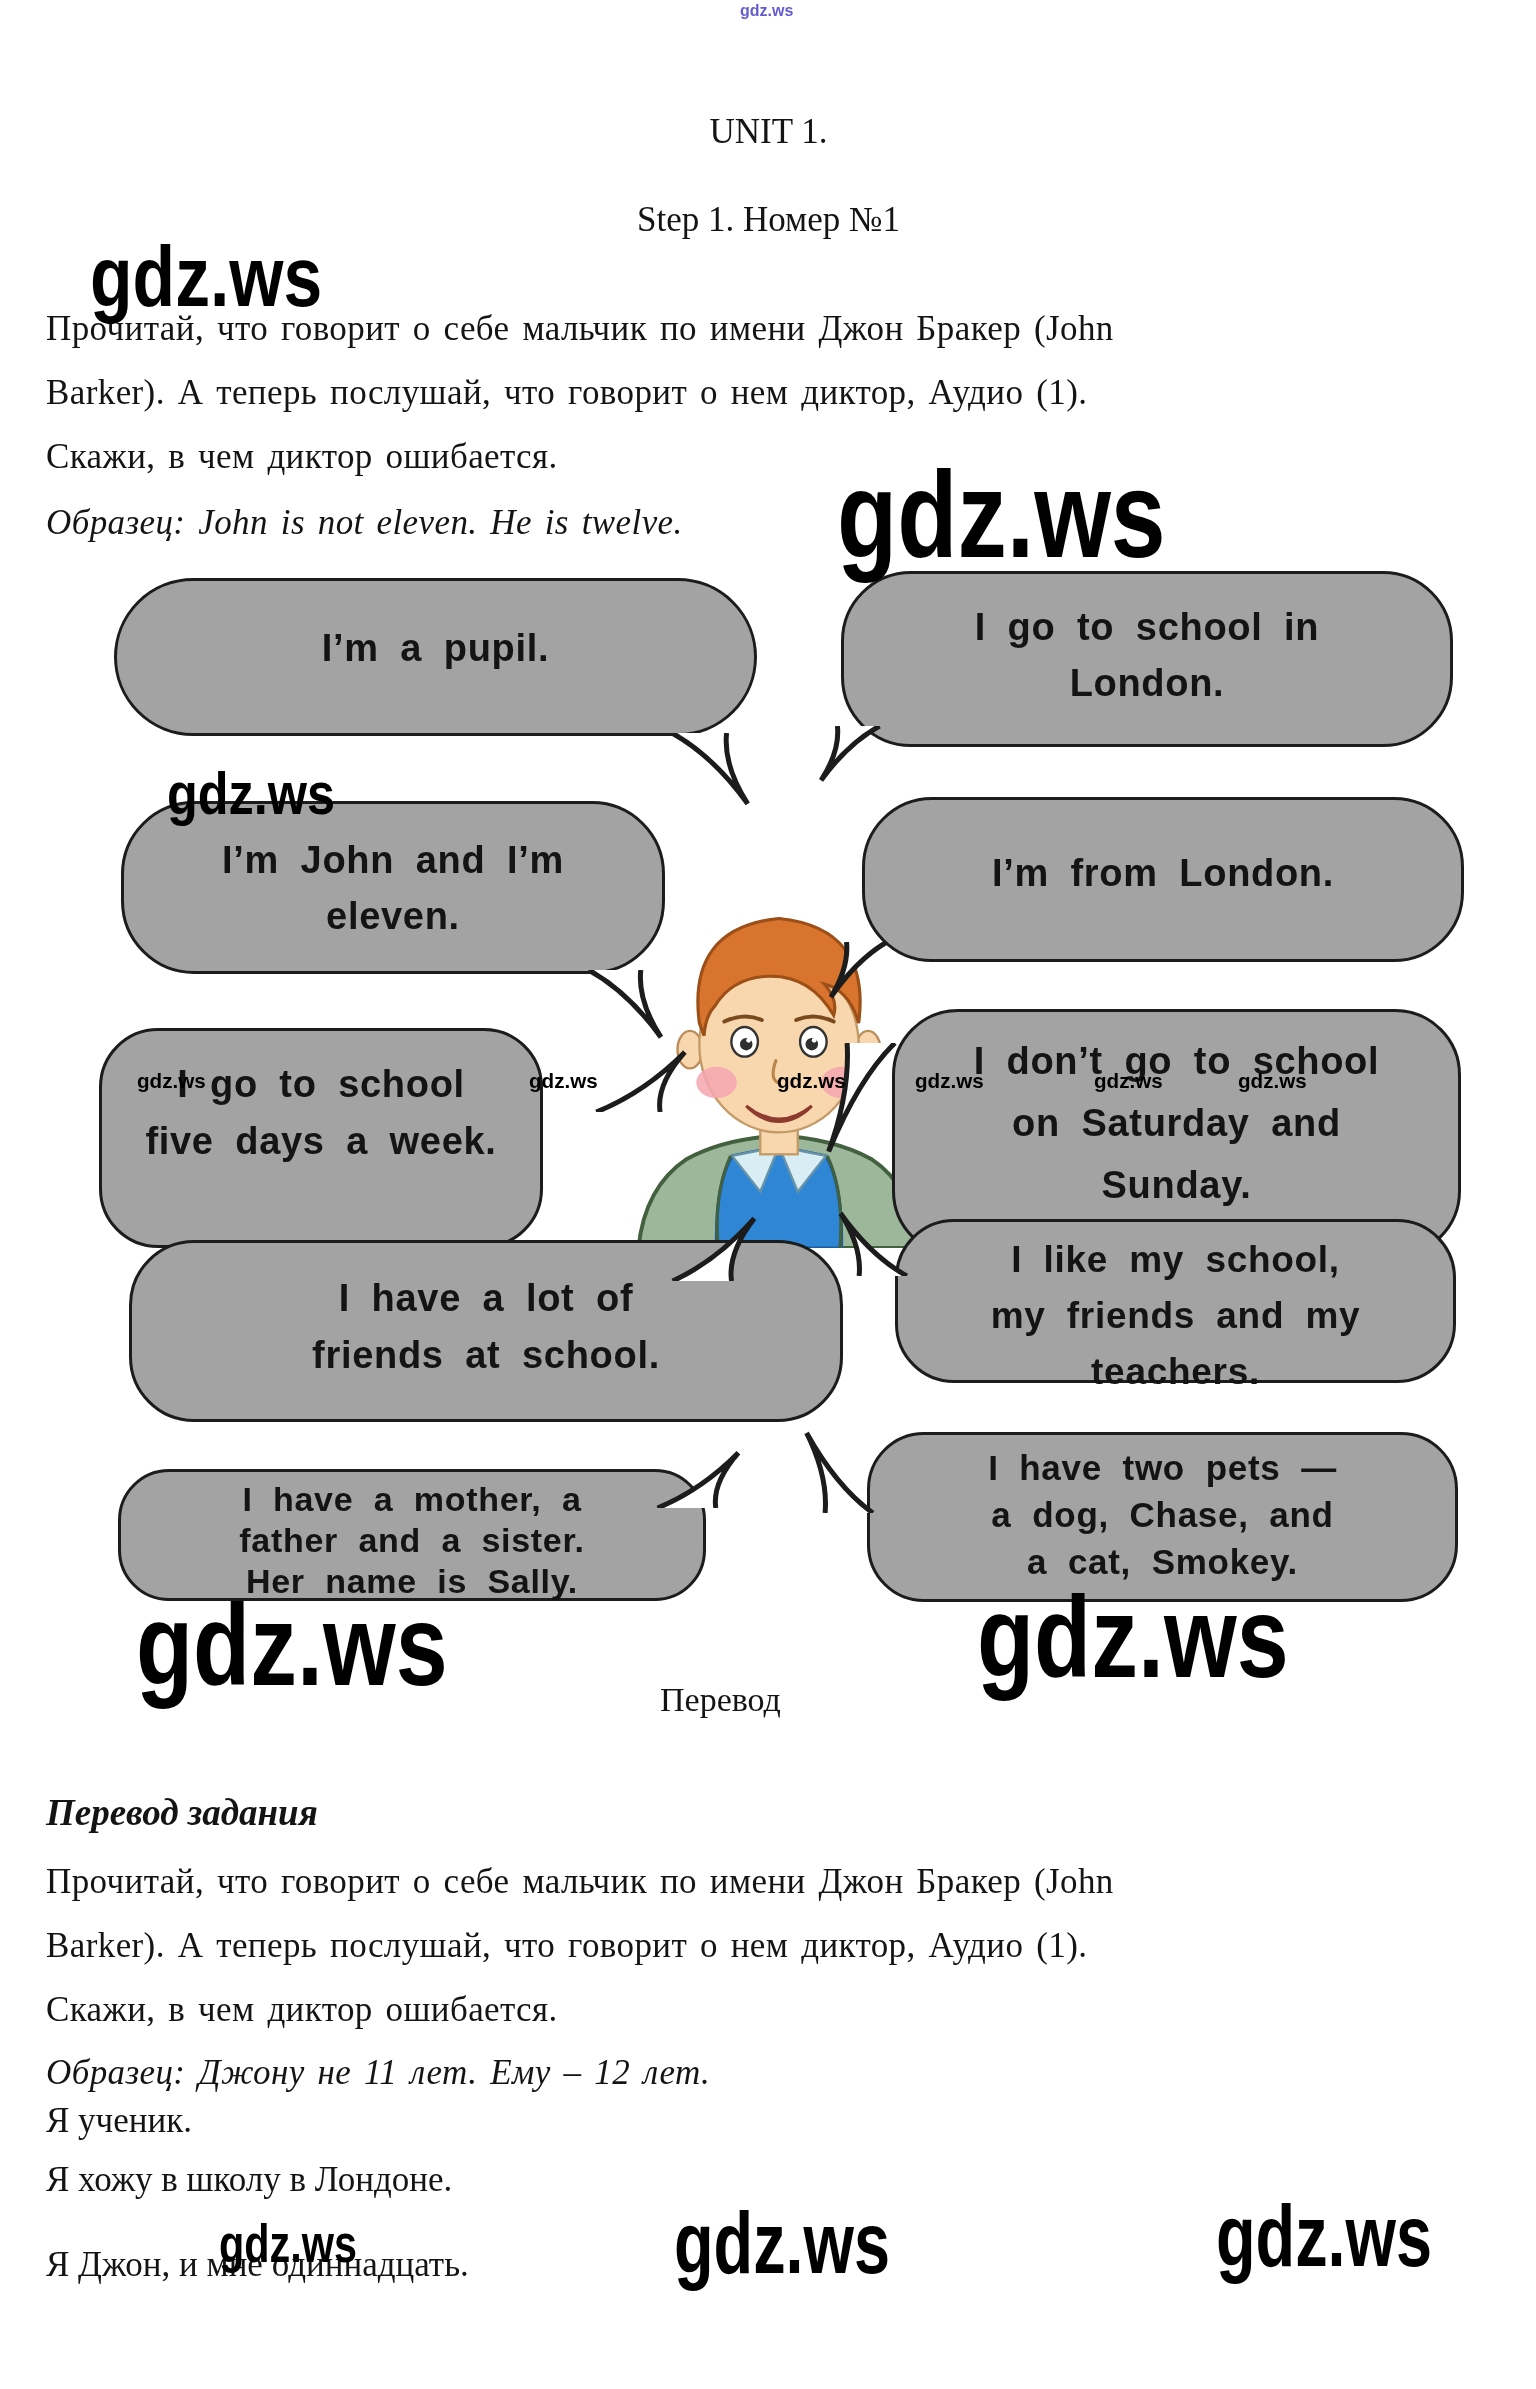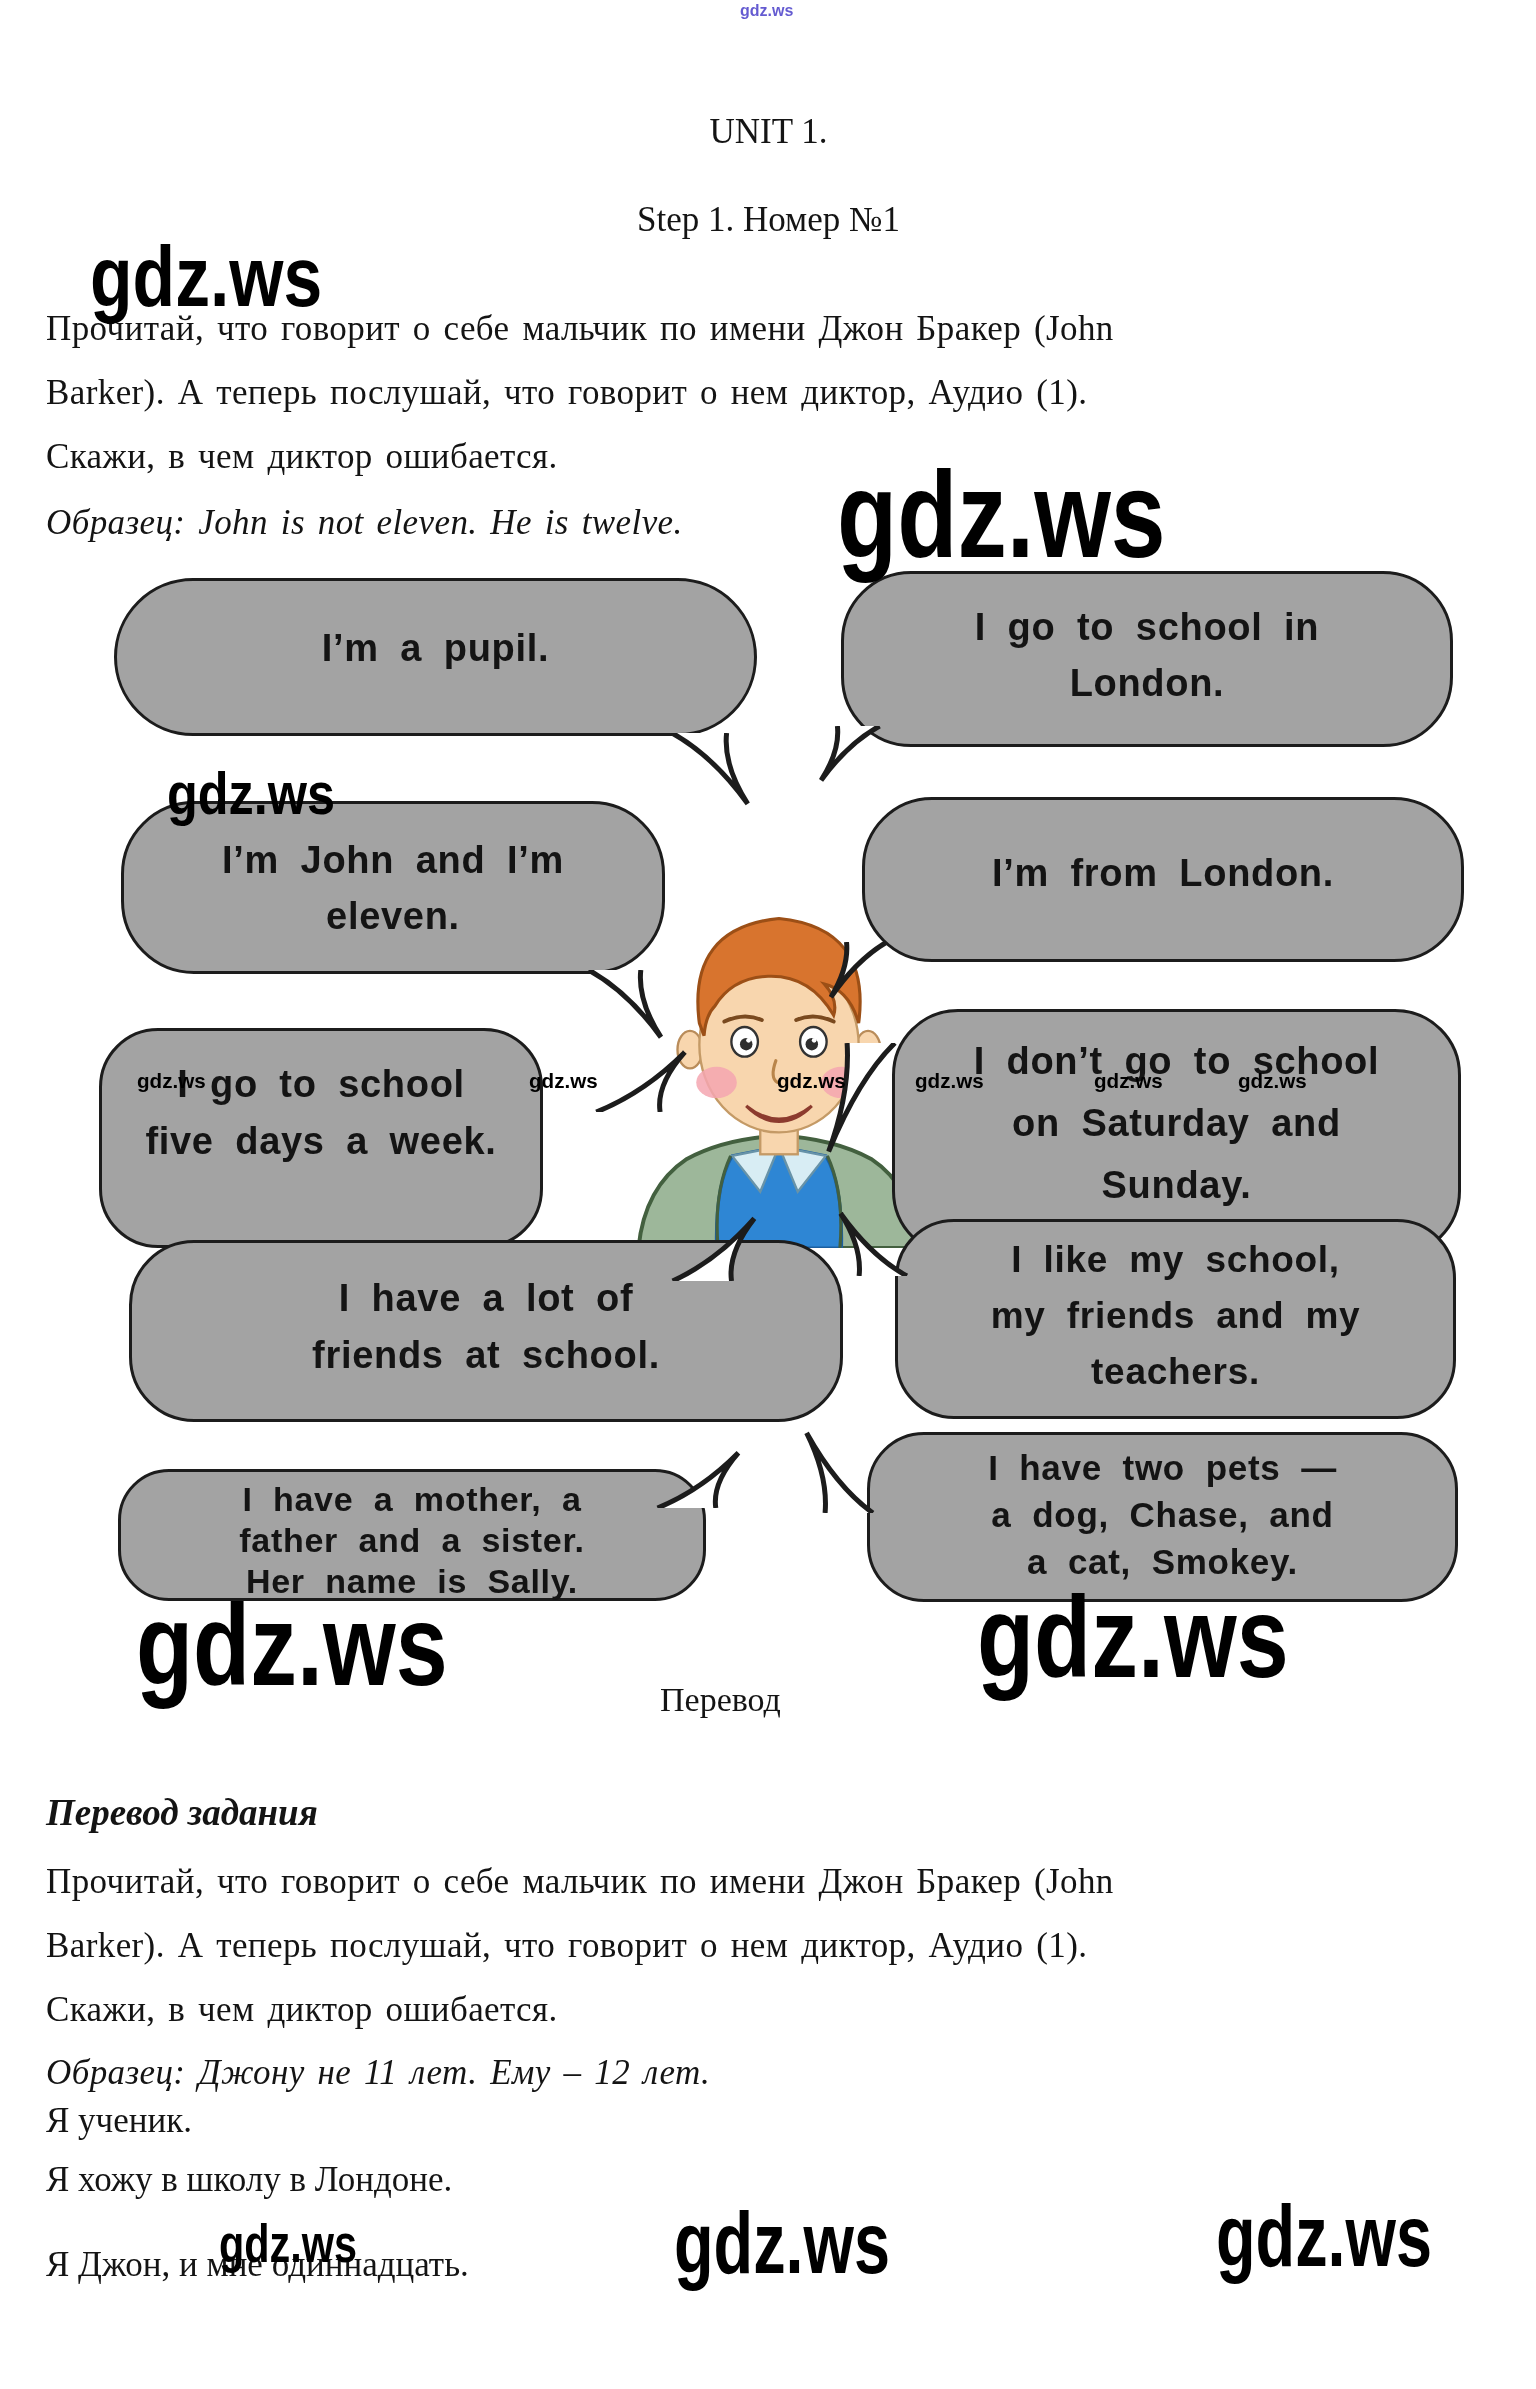--- a/index.html
+++ b/index.html
@@ -31,21 +31,21 @@
           font-family:Liberation Sans, sans-serif;font-weight:700;color:#141414;text-align:center;
           letter-spacing:0.7px;word-spacing:10.3px;z-index:2;}
   .bubble .bl{display:block;}
   .b1l{left:114px;top:578px;width:643px;height:158px;border-radius:81px;padding-top:41px;font-size:38px;line-height:53px;}
   .b1r{left:841px;top:571px;width:612px;height:176px;border-radius:70px;padding-top:25px;font-size:38px;line-height:56px;}
   .b2l{left:121px;top:801px;width:544px;height:173px;border-radius:73px;padding-top:28px;font-size:38px;line-height:56px;}
   .b2r{left:862px;top:797px;width:602px;height:165px;border-radius:70px;padding-top:47px;font-size:38px;line-height:53px;}
   .b3l{left:99px;top:1028px;width:444px;height:220px;border-radius:59px;padding-top:25px;font-size:38px;line-height:57px;}
   .b3r{left:892px;top:1009px;width:569px;height:248px;border-radius:66px;padding-top:17.6px;font-size:38px;line-height:62px;}
   .b4l{left:129px;top:1240px;width:714px;height:182px;border-radius:65px;padding-top:27px;font-size:38px;line-height:57px;}
-  .b4r{left:895px;top:1219px;width:561px;height:200px;border-radius:59px;padding-top:10.3px;font-size:37px;line-height:56px;}
+  .b4r{left:895px;top:1219px;width:561px;height:164px;border-radius:59px;padding-top:10.3px;font-size:37px;line-height:56px;}
   .b5l{left:118px;top:1469px;width:588px;height:132px;border-radius:51px;padding-top:7.3px;font-size:34px;line-height:41px;}
   .b5r{left:867px;top:1432px;width:591px;height:170px;border-radius:57px;padding-top:8.8px;font-size:35px;line-height:47px;}
   .tail{position:absolute;z-index:3;}
   .boy{position:absolute;left:610px;top:881px;width:338px;height:367px;z-index:1;}
   .text-block{position:absolute;left:46px;font-size:35px;color:#141414;white-space:nowrap;}
 </style>
 </head>
 <body>
 
 <div class="page">

